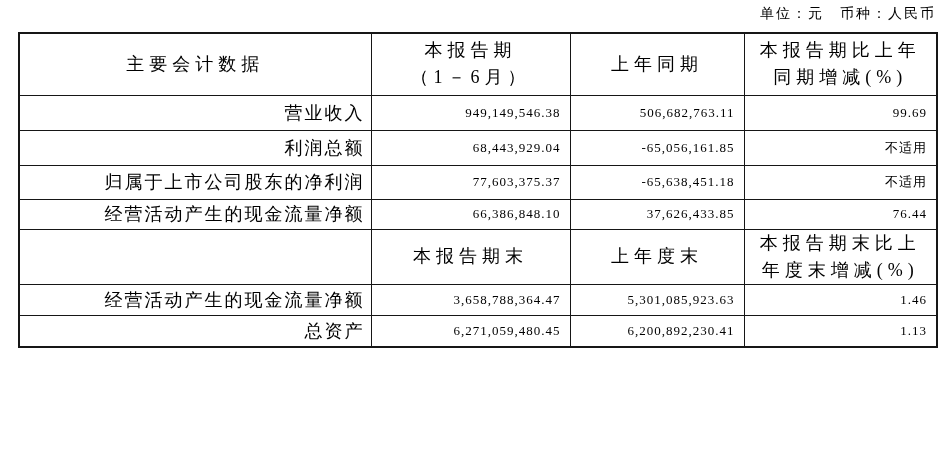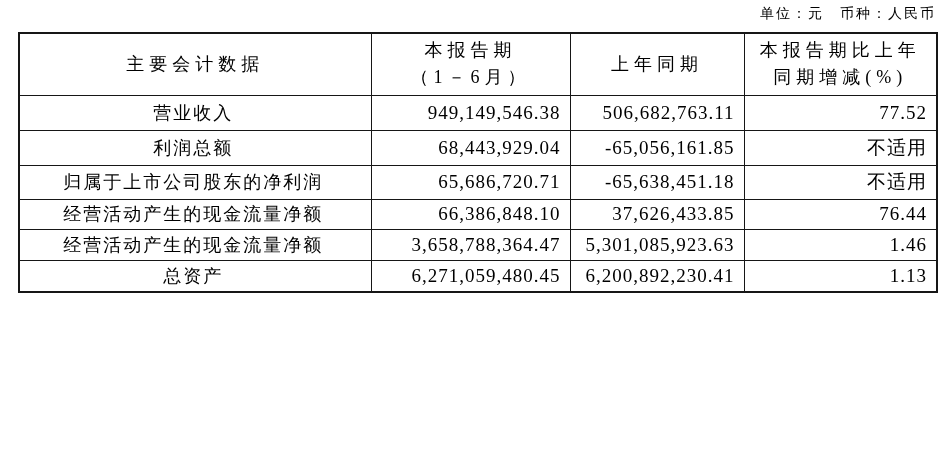--- a/index.html
+++ b/index.html
@@ -25,28 +25,28 @@
     font-weight:normal;
     overflow:hidden;
   }
   th.hd{
     text-align:center;
     font-size:18px;letter-spacing:5px;
     line-height:27px;white-space:pre-line;
     padding:0 2px;
   }
   td.label{
-    text-align:center;
+    text-align:right;
     font-size:18px;letter-spacing:2px;
     line-height:22px;white-space:pre-line;
     padding:2px 6px 2px 2px;
   }
   td.num{
     text-align:right;
-    font-size:19px;letter-spacing:1px;
+    font-size:13px;letter-spacing:1px;
     padding:2px 9px 2px 4px;
   }
   tr.h62{height:62px}
   tr.h35{height:35px}
   tr.h34{height:34px}
   tr.h44{height:44px}
   tr.h30{height:30px}
   tr.h52{height:52px}
   tr.h31{height:31px}
   tr.h32{height:32px}
@@ -72,45 +72,52 @@
 （1－6月）</th>
     <th class="hd">上年同期</th>
     <th class="hd">本报告期比上年
 同期增减(%)</th>
   </tr>
 
   <tr class="h35">
     <td class="label">营业收入</td>
     <td class="num">949,149,546.38</td>
     <td class="num">506,682,763.11</td>
-    <td class="num">77.52</td>
+    <td class="num">99.69</td>
   </tr>
 
   <tr class="h35">
     <td class="label">利润总额</td>
     <td class="num">68,443,929.04</td>
     <td class="num">-65,056,161.85</td>
     <td class="num">不适用</td>
   </tr>
 
   <tr class="h34">
     <td class="label">归属于上市公司股东的净利润</td>
-    <td class="num">65,686,720.71</td>
+    <td class="num">77,603,375.37</td>
     <td class="num">-65,638,451.18</td>
     <td class="num">不适用</td>
   </tr>
 
 
   <tr class="h30">
     <td class="label">经营活动产生的现金流量净额</td>
     <td class="num">66,386,848.10</td>
     <td class="num">37,626,433.85</td>
     <td class="num">76.44</td>
   </tr>
 
+  <tr class="h52">
+    <th class="hd"></th>
+    <th class="hd">本报告期末</th>
+    <th class="hd">上年度末</th>
+    <th class="hd">本报告期末比上
+年度末增减(%)</th>
+  </tr>
 
   <tr class="h31">
     <td class="label">经营活动产生的现金流量净额</td>
     <td class="num">3,658,788,364.47</td>
     <td class="num">5,301,085,923.63</td>
     <td class="num">1.46</td>
   </tr>
 
   <tr class="h32">
     <td class="label">总资产</td>

